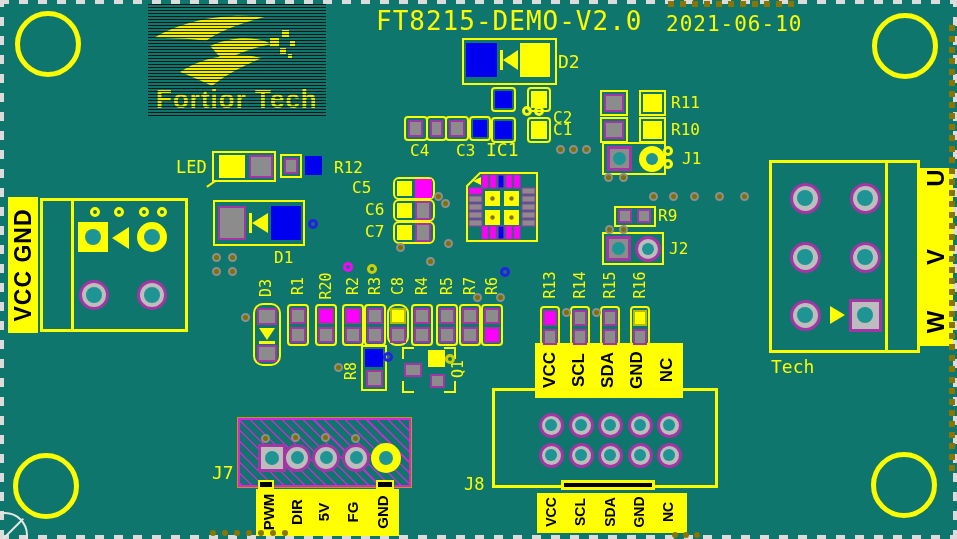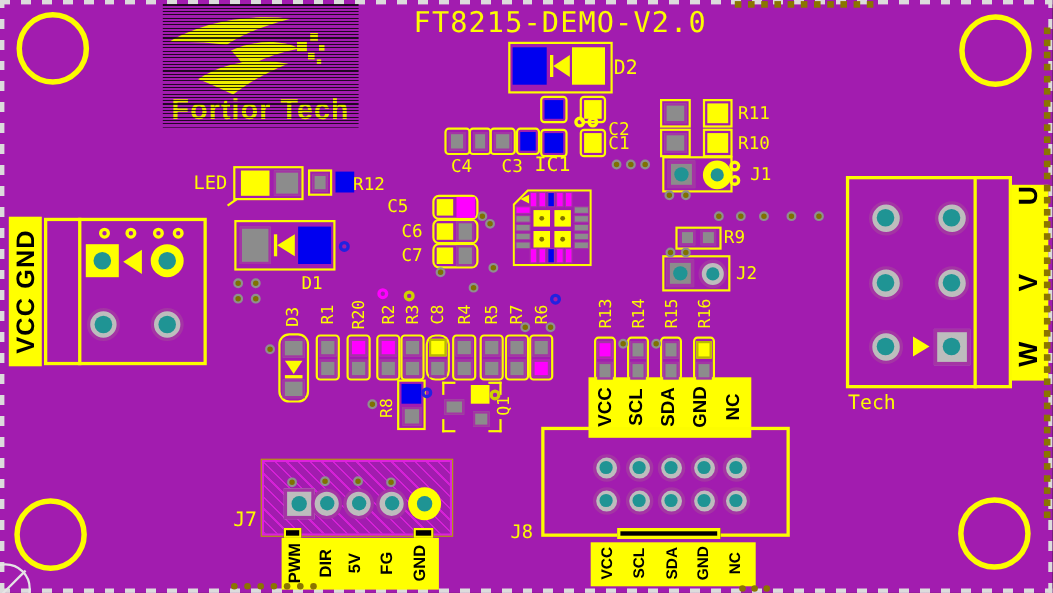--- a/index.html
+++ b/index.html
@@ -2,21 +2,21 @@
 <html><head>
 <meta charset="utf-8">
 <style>
   *{margin:0;padding:0;box-sizing:border-box}
   body{background:#222;font-family:"DejaVu Sans Mono",monospace}
   :root{
     --silk:#FCFC00; --padgray:#8C8C8C; --padlight:#BDBDBD; --padblue:#0000F0;
     --padmag:#FF00FF; --padyel:#FFFF00; --teal:#1F9494; --purp:#A435A4;
     --olive:#7F7100; --ringgray:#8F8F8F; --hatch:#DD22DD; --dash:#DCDCDC;
   }
-  #board{position:relative;width:957px;height:539px;background:#a21caf;overflow:hidden}
+  #board{position:relative;width:957px;height:539px;background:#0f766e;overflow:hidden}
   .a{position:absolute}
   .yl{position:absolute;color:var(--silk);font:16px "DejaVu Sans Mono",monospace;white-space:nowrap}
   .rl{position:absolute;color:var(--silk);font:15px "DejaVu Sans Mono",monospace;transform:translate(-50%,-50%) rotate(-90deg);white-space:nowrap}
   .pin{position:absolute;color:#000;transform:translate(-50%,-50%) rotate(-90deg);white-space:nowrap;font-family:"Liberation Sans",sans-serif;font-weight:bold}
   .teal{position:absolute;border-radius:50%;background:var(--teal)}
 </style>
 </head>
 <body>
 
 <div id="board">
@@ -28,20 +28,21 @@
 
   <div class="a" style="left:15px;top:11px;width:66px;height:66px;border:5px solid var(--silk);border-radius:50%"></div>
   <div class="a" style="left:872px;top:13px;width:66px;height:66px;border:5px solid var(--silk);border-radius:50%"></div>
   <div class="a" style="left:13px;top:453px;width:66px;height:66px;border:5px solid var(--silk);border-radius:50%"></div>
   <div class="a" style="left:871px;top:452px;width:66px;height:66px;border:5px solid var(--silk);border-radius:50%"></div>
 
   <div class="a" style="left:-18px;top:512px;width:46px;height:46px;border:2px solid #E5E5E5;border-radius:50%"></div>
   <div class="a" style="left:-16px;top:534px;width:46px;height:0;border-top:2px solid #E5E5E5;transform:rotate(-45deg)"></div>
 
   <div class="a" style="left:376px;top:6px;color:var(--silk);font:26px 'DejaVu Sans Mono',monospace;letter-spacing:1px">FT8215-DEMO-V2.0</div>
+  <div class="a" style="left:666px;top:12px;color:var(--silk);font:21px 'DejaVu Sans Mono',monospace;letter-spacing:1px">2021-06-10</div>
 
   <svg class="a" style="left:152px;top:8px" width="165" height="78" viewBox="0 0 165 78">
     <path d="M2,30 C28,14 70,4 112,9 C86,16 66,24 54,33 C36,30 16,30 2,30 Z" fill="#EDED00"></path>
     <path d="M58,38 C80,28 104,28 120,36 C100,40 84,46 72,54 C66,47 62,42 58,38 Z" fill="#EDED00"></path>
     <path d="M28,64 C52,48 84,44 110,50 C90,58 72,68 60,78 C48,72 36,67 28,64 Z" fill="#EDED00"></path>
     <rect x="118" y="30" width="9" height="9" fill="#EDED00"></rect>
     <rect x="130" y="22" width="7" height="7" fill="#EDED00"></rect>
     <rect x="128" y="40" width="6" height="6" fill="#EDED00"></rect>
     <rect x="138" y="33" width="5" height="5" fill="#EDED00"></rect>
     <rect x="136" y="46" width="4" height="4" fill="#EDED00"></rect>
@@ -64,21 +65,21 @@
   <div class="teal" style="left:144px;top:287px;width:16px;height:16px"></div>
 
   <div class="yl" style="left:176px;top:157px;font-size:17px">LED</div>
   <div class="a" style="left:212px;top:151px;width:64px;height:31px;border:2px solid var(--silk)"></div>
   <div class="a" style="left:219px;top:155px;width:26px;height:23px;background:var(--padyel)"></div>
   <div class="a" style="left:249px;top:155px;width:24px;height:23px;background:var(--padgray);border:2px solid var(--purp)"></div>
   <div class="a" style="left:206px;top:183px;width:10px;height:0;border-top:2px solid var(--silk);transform:rotate(-35deg)"></div>
   <div class="a" style="left:280px;top:154px;width:22px;height:24px;border:2px solid var(--silk)"></div>
   <div class="a" style="left:284px;top:158px;width:14px;height:16px;background:var(--padgray);border:2px solid var(--purp)"></div>
   <div class="a" style="left:305px;top:156px;width:17px;height:19px;background:var(--padblue)"></div>
-  <div class="yl" style="left:321px;top:158px">R12</div>
+  <div class="yl" style="left:334px;top:158px">R12</div>
 
   <div class="a" style="left:213px;top:200px;width:92px;height:46px;border:2px solid var(--silk)"></div>
   <div class="a" style="left:218px;top:206px;width:28px;height:34px;background:var(--padgray);border:2px solid var(--purp)"></div>
   <div class="a" style="left:271px;top:206px;width:30px;height:34px;background:var(--padblue)"></div>
   <div class="a" style="left:249px;top:213px;width:3px;height:20px;background:var(--silk)"></div>
   <div class="a" style="left:252px;top:213px;width:0;height:0;border-top:10px solid transparent;border-bottom:10px solid transparent;border-right:16px solid var(--silk)"></div>
   <div class="yl" style="left:274px;top:248px">D1</div>
 
   <div class="a" style="left:462px;top:38px;width:95px;height:47px;border:2px solid var(--silk)"></div>
   <div class="a" style="left:466px;top:43px;width:31px;height:34px;background:var(--padblue)"></div>

